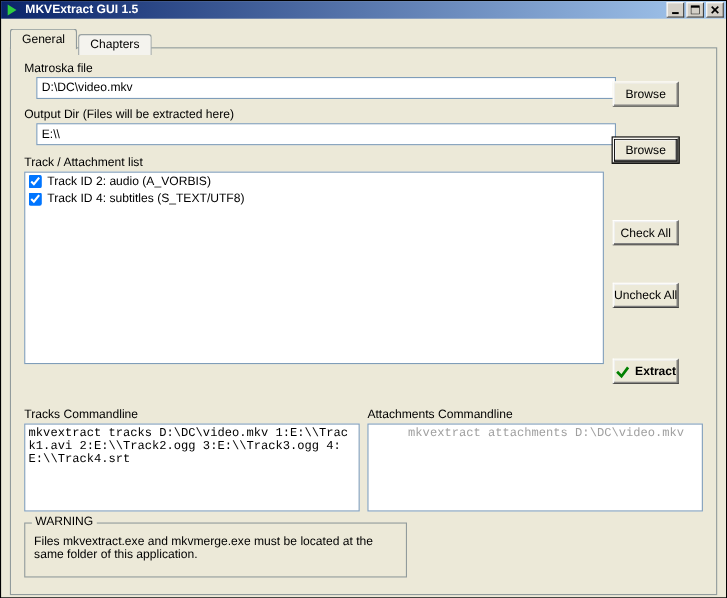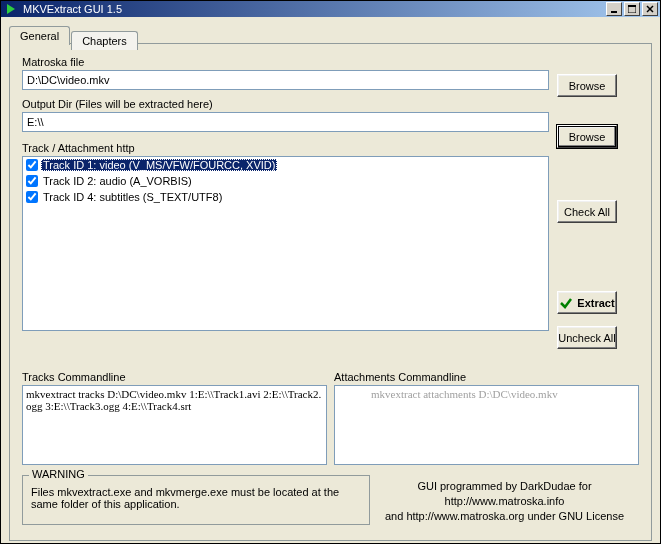--- a/index.html
+++ b/index.html
@@ -30,21 +30,21 @@
   .titlebar .icon {
     width: 16px;
     height: 16px;
     margin-right: 4px;
     display: flex;
     align-items: center;
     justify-content: center;
   }
   .titlebar .title {
     flex: 1;
-    font-weight: normal;
+    font-weight: bold;
     font-size: 11px;
   }
   .winbtn {
     width: 16px;
     height: 14px;
     background: #D4D0C8;
     border: 1px solid #fff;
     border-right-color: #404040;
     border-bottom-color: #404040;
     margin-left: 2px;
@@ -101,20 +101,21 @@
     margin-bottom: 2px;
   }
   .textinput {
     height: 20px;
     border: 1px solid #7F9DB9;
     background: #fff;
     font-size: 11px;
     padding: 2px 4px;
     font-family: Tahoma, sans-serif;
     flex: 1;
+    margin-left: 11px;
   }
   .btn {
     width: 75px;
     height: 21px;
     background: #ECE9D8;
     border: 1px solid #404040;
     border-top-color: #fff;
     border-left-color: #fff;
     font-size: 11px;
     font-family: Tahoma, sans-serif;
@@ -183,21 +184,21 @@
   .cmdline-row {
     display: flex;
     gap: 7px;
     margin-top: 10px;
   }
   .cmdcol { flex: 1; }
   .cmdbox {
     height: 80px;
     border: 1px solid #7F9DB9;
     background: #fff;
-    font-family: Liberation Serif, serif;
+    font-family: Liberation Mono, monospace;
     font-size: 11px;
     padding: 2px 3px;
     white-space: pre-wrap;
     word-break: break-all;
     color: #000;
   }
   .cmdbox.disabled {
     color: #A0A0A0;
     padding-left: 36px;
   }
@@ -268,71 +269,66 @@
     <div class="tabcontent">
 
       <div class="main-area">
         <div class="left-col">
           <div class="label">Matroska file</div>
           <input class="textinput" type="text" style="width: 100%;" value="D:\DC\video.mkv">
 
           <div class="label" style="margin-top:8px">Output Dir (Files will be extracted here)</div>
           <input class="textinput" type="text" style="width: 100%;" value="E:\\">
 
-          <div class="label" style="margin-top:10px">Track / Attachment http</div>
+          <div class="label" style="margin-top:10px">Track / Attachment list</div>
           <div class="listbox">
-            <div class="listitem selected">
-              <input type="checkbox" checked="" style="">
-              <span class="litext">Track ID 1: video (V_MS/VFW/FOURCC, XVID)</span>
-            </div>
             <div class="listitem">
               <input type="checkbox" checked="" style="">
               <span class="litext">Track ID 2: audio (A_VORBIS)</span>
             </div>
             <div class="listitem">
               <input type="checkbox" checked="" style="">
               <span class="litext">Track ID 4: subtitles (S_TEXT/UTF8)</span>
             </div>
           </div>
         </div>
 
         <div class="right-col">
           <div class="btn">Browse</div>
           <div style="height:16px"></div>
           <div class="btn focused">Browse</div>
           <div style="height:40px"></div>
           <div class="btn">Check All</div>
           <div style="height:22px"></div>
+          <div class="btn">Uncheck All</div>
           <div class="btn extract-btn">
             <svg width="14" height="14">
                 <polyline points="2,7 6,11 12,3" fill="none" stroke="#008000" stroke-width="2.5"></polyline>
               </svg>
             <span>Extract</span>
           </div>
-          <div class="btn">Uncheck All</div>
         </div>
       </div>
 
       <div class="cmdline-row">
         <div class="cmdcol">
           <div class="label">Tracks Commandline</div>
           <div class="cmdbox">mkvextract tracks D:\DC\video.mkv 1:E:\\Track1.avi 2:E:\\Track2.ogg 3:E:\\Track3.ogg 4:E:\\Track4.srt</div>
         </div>
         <div class="cmdcol">
           <div class="label">Attachments Commandline</div>
           <div class="cmdbox disabled">mkvextract attachments D:\DC\video.mkv</div>
         </div>
       </div>
 
       <div class="bottom-row">
         <div class="warning">
           <span class="legend">WARNING</span>
           <span>Files mkvextract.exe and mkvmerge.exe must be located at the same folder of this application.</span>
         </div>
         <div class="credits">
-          <span>GUI programmed by DarkDudae for http://www.matroska.info</span><br>
-          <span>and http://www.matroska.org under GNU License</span>
+          <br>
         </div>
       </div>
 
     </div>
   </div>
 </div>
 
 </body></html>

